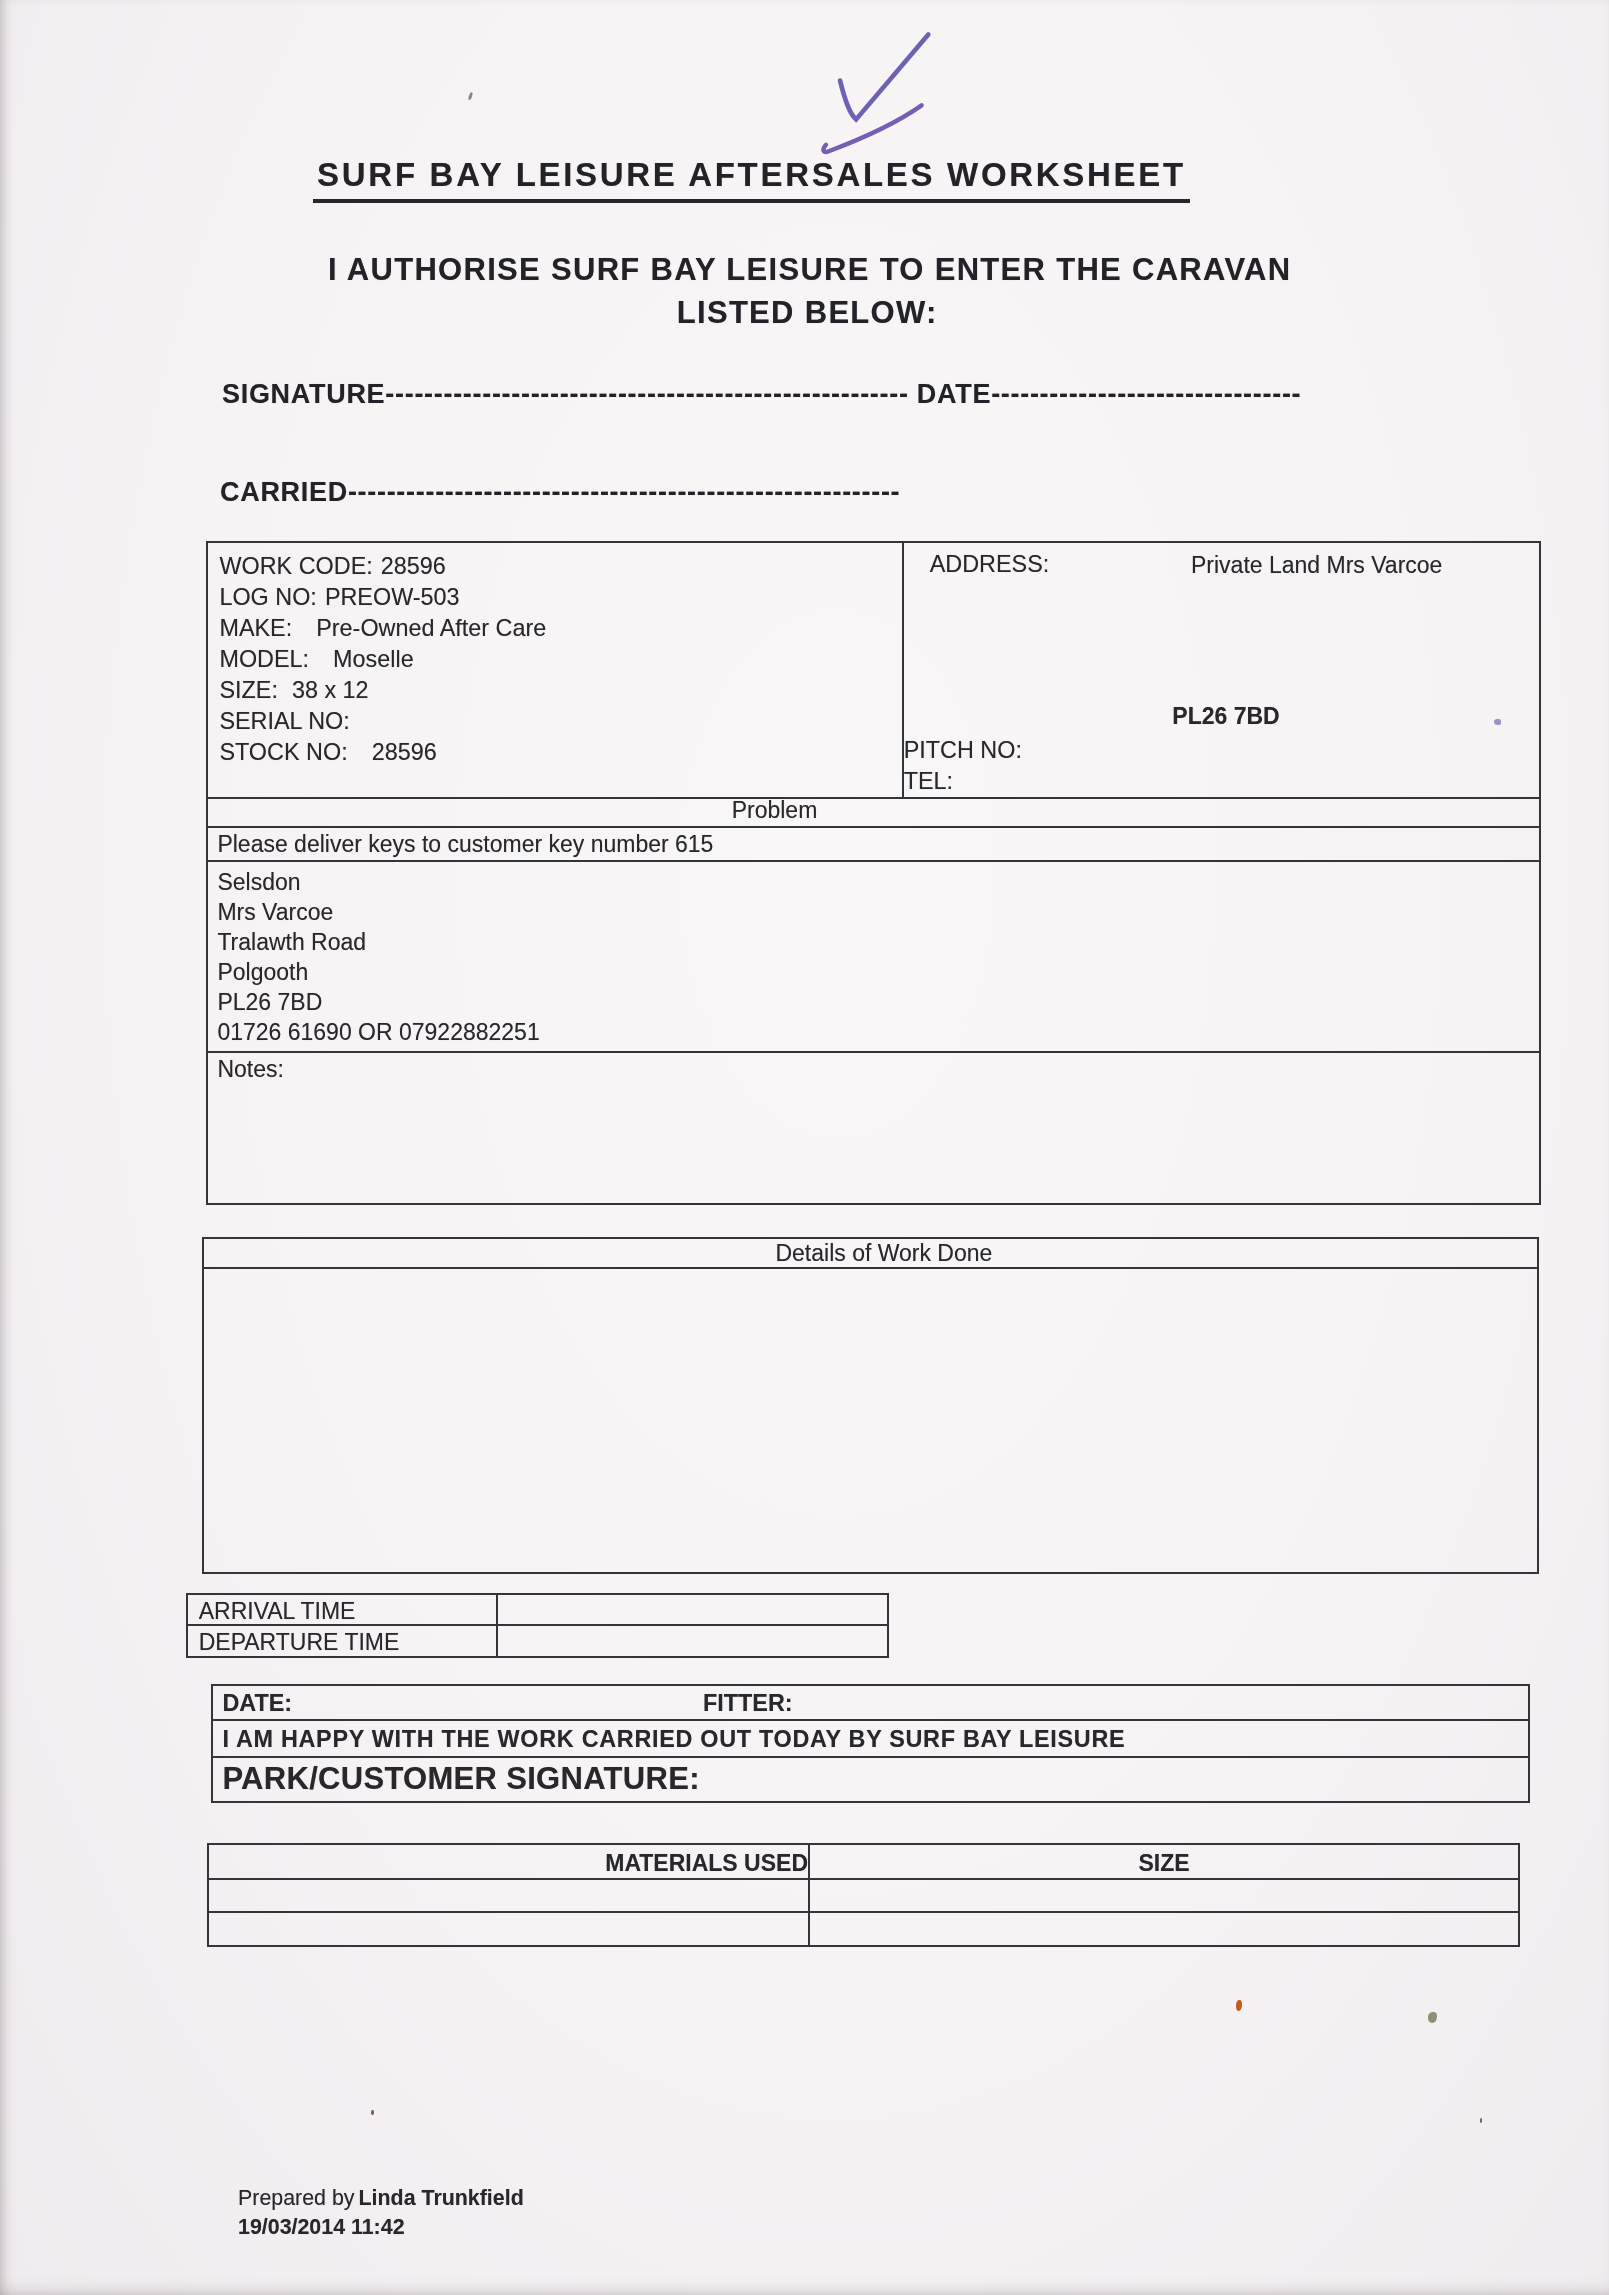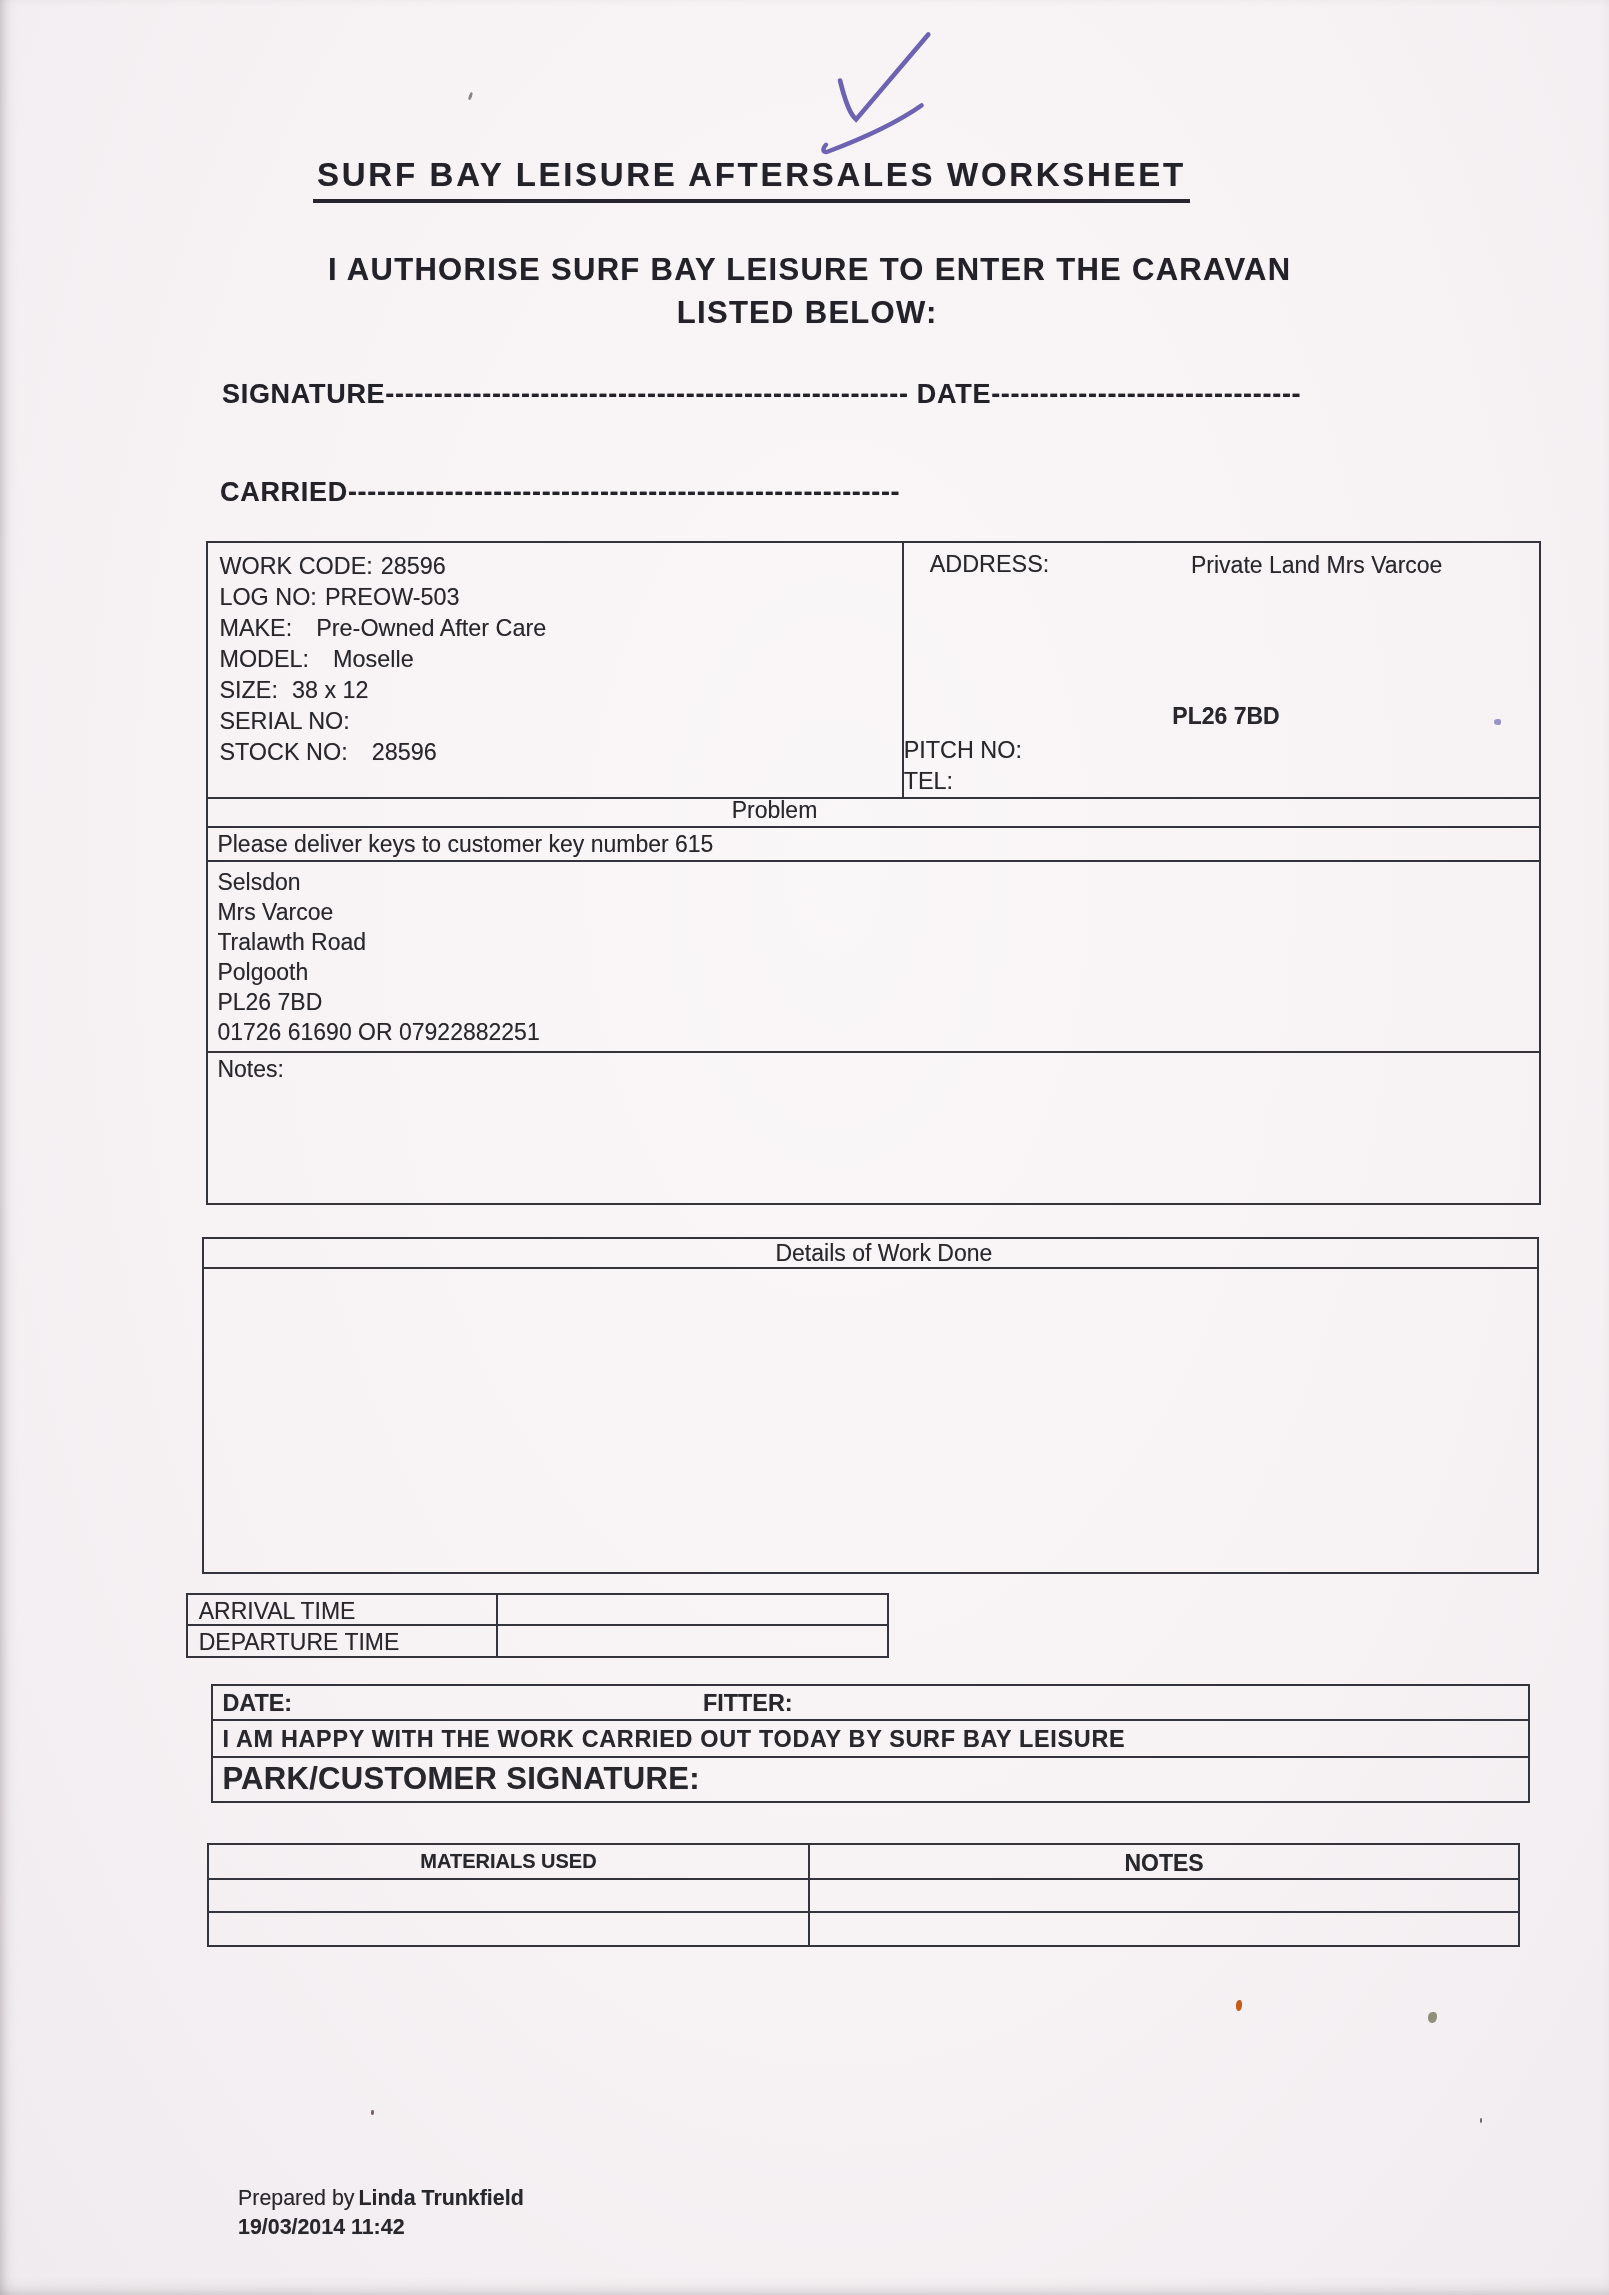--- a/index.html
+++ b/index.html
@@ -69,21 +69,21 @@
   .srow3{position:absolute;left:0;right:0;top:71px;bottom:0;}
   .sdate{left:9.4px;top:4px;font-size:23.4px;font-weight:bold;}
   .sfitter{left:490px;top:4px;font-size:23.4px;font-weight:bold;}
   .shappy{left:9.4px;top:4.7px;font-size:23.4px;font-weight:bold;letter-spacing:0.7px;}
   .ssig{left:9.4px;top:4px;font-size:31px;font-weight:bold;letter-spacing:0.3px;}
   
   .matbox{left:207px;top:1843px;width:1309px;height:100px;}
   .matbox .vdiv{position:absolute;left:599px;top:0;bottom:0;width:2px;background:#34343c;}
   .mhead{position:absolute;left:0;right:0;top:33px;height:2px;background:#34343c;}
   .mrow{position:absolute;left:0;right:0;top:66px;height:2px;background:#34343c;}
-  .mcol1{left:0;width:599px;top:4.7px;text-align:center;font-size:20px;font-weight:bold;}
+  .mcol1{left:0;width:599px;top:4.7px;text-align:right;font-size:23px;font-weight:bold;}
   .mcol2{left:601px;right:0;top:4.7px;text-align:center;font-size:23px;font-weight:bold;}
   
   .foot1{left:238px;top:2186px;font-size:21.4px;}
   .foot1 b{margin-left:4px;}
   .foot2{left:238px;top:2215px;font-size:21.4px;font-weight:bold;}
   
   .check-svg{position:absolute;left:810px;top:27px;}
   .speck{position:absolute;border-radius:50% 40% 55% 45%;}
   .speck.orange{left:1236px;top:2000px;width:6px;height:10.7px;background:#c75b18;}
   .speck.olive{left:1428px;top:2012px;width:8.7px;height:10.7px;background:#77775c;opacity:.8;}
@@ -175,21 +175,21 @@
     <div class="srow3">
       <div class="txt ssig">PARK/CUSTOMER SIGNATURE:</div>
     </div>
   </div>
 
   <div class="box matbox">
     <div class="vdiv"></div>
     <div class="mhead"></div>
     <div class="mrow"></div>
     <div class="txt mcol1">MATERIALS USED</div>
-    <div class="txt mcol2">NOTES</div>
+    <div class="txt mcol2">SIZE</div>
   </div>
 
   <div class="txt foot1"><span>Prepared by</span><b>Linda Trunkfield</b></div>
   <div class="txt foot2">19/03/2014 11:42</div>
 
   <div class="speck orange"></div>
   <div class="speck olive"></div>
   <div class="speck ink"></div>
   <div class="speck d1"></div>
   <div class="speck d2"></div>

